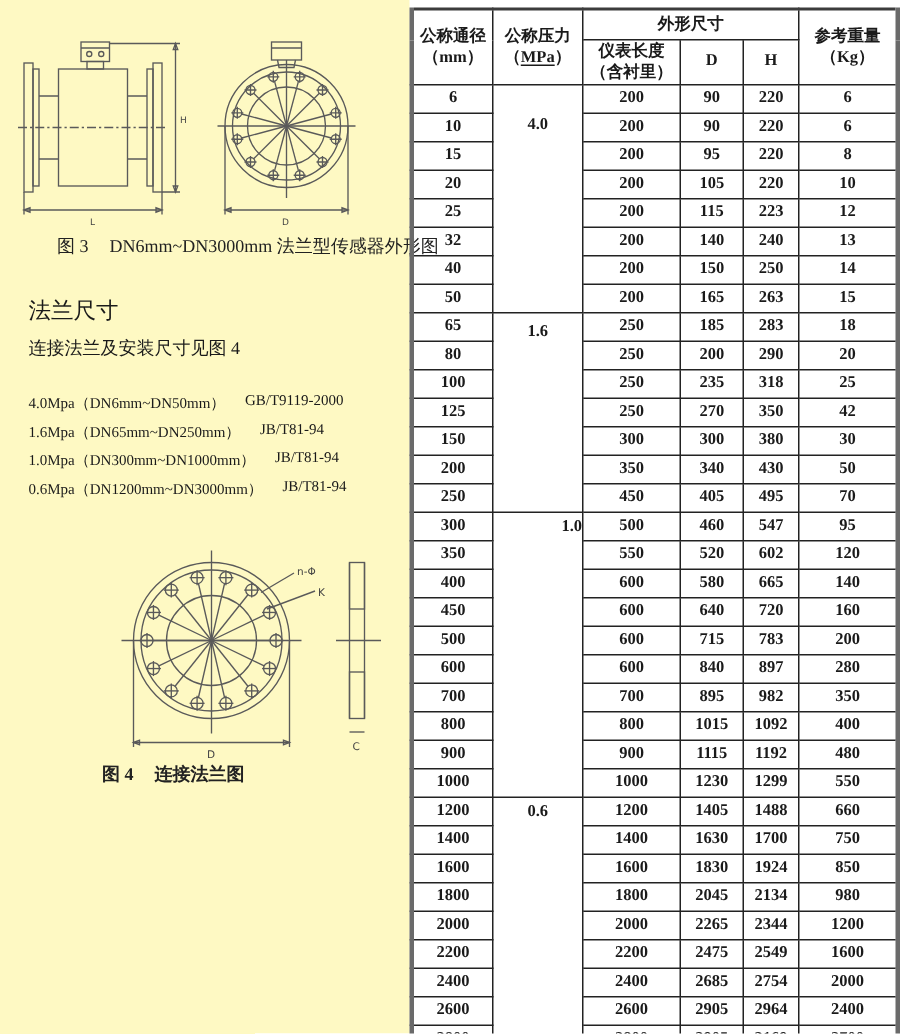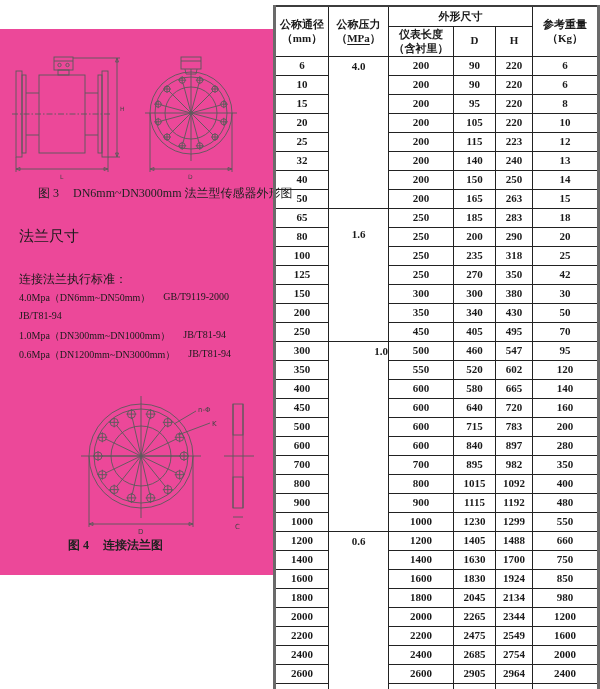--- a/index.html
+++ b/index.html
@@ -2,21 +2,21 @@
 <html><head>
 <meta charset="utf-8">
 <style>
   html,body{margin:0;padding:0;}
   body{
     width:600px;height:689px;position:relative;background:#ffffff;
     font-family:"Liberation Serif","DejaVu Serif",serif;color:#1a1a1a;
     overflow:hidden;
   }
   
-  .left-pane{position:absolute;left:0;top:0;width:273px;height:546px;background:#ec4899;margin-top:29px;}
+  .left-pane{position:absolute;left:0;top:0;width:273px;height:689px;background:#fef9c3;}
   svg{display:block;}
   svg line,svg rect,svg circle,svg path,svg polyline{stroke:#5a5a5a;stroke-width:0.9;fill:none;}
   svg text{fill:#444;stroke:none;font-family:"DejaVu Sans",sans-serif;}
   .fig3-svg{position:absolute;left:12px;top:12px;}
   .fig4-svg{position:absolute;left:28px;top:348px;}
   .caption{position:absolute;font-size:12px;color:#222;white-space:nowrap;}
   .caption3{left:38px;top:156px;}
   .caption4{left:68px;top:508px;font-weight:bold;}
   .caption .cap-label{margin-right:14px;}
   .flange-heading{position:absolute;left:19px;top:198px;font-size:15px;font-weight:normal;}
@@ -163,27 +163,28 @@
       <path d="M220 128 l-4 -1.5 l0 3 z" fill="#5a5a5a"></path>
       <text x="176" y="138" font-size="6">D</text>
     </g>
   </svg>
 
   <div class="caption caption3">
     <span class="cap-label">图 3</span><span>DN6mm~DN3000mm 法兰型传感器外形图</span>
   </div>
 
   <div class="flange-heading">法兰尺寸</div>
-  <div class="flange-line fl-2">连接法兰执行标准：</div>
+  <div class="flange-line fl-1">连接法兰及安装尺寸见图 4</div>
 
   <div class="std-line std-0">
     <span>4.0Mpa（DN6mm~DN50mm）</span>
     <span>GB/T9119-2000</span>
   </div>
   <div class="std-line std-1">
+    <span>1.6Mpa（DN65mm~DN250mm）</span>
     <span>JB/T81-94</span>
   </div>
   <div class="std-line std-2">
     <span>1.0Mpa（DN300mm~DN1000mm）</span>
     <span>JB/T81-94</span>
   </div>
   <div class="std-line std-3">
     <span>0.6Mpa（DN1200mm~DN3000mm）</span>
     <span>JB/T81-94</span>
   </div>
@@ -319,21 +320,21 @@
         <div>仪表长度</div>
         <div>（含衬里）</div>
       </th>
       <th>D</th>
       <th>H</th>
     </tr>
   </thead>
   <tbody>
       <tr>
         <td>6</td>
-        <td rowspan="8" style="vertical-align: top; padding-top: 3px;">4.0</td>
+        <td rowspan="8" style="vertical-align: top; padding-top: 20px;">4.0</td>
         <td>200</td>
         <td>90</td>
         <td>220</td>
         <td>6</td>
       </tr>
       <tr>
         <td>10</td>
         <td>200</td>
         <td>90</td>
         <td>220</td>
@@ -376,21 +377,21 @@
       </tr>
       <tr>
         <td>50</td>
         <td>200</td>
         <td>165</td>
         <td>263</td>
         <td>15</td>
       </tr>
       <tr>
         <td>65</td>
-        <td rowspan="7" style="vertical-align: top; padding-top: 19px;">1.6</td>
+        <td rowspan="7" style="vertical-align: top; padding-top: 6px;">1.6</td>
         <td>250</td>
         <td>185</td>
         <td>283</td>
         <td>18</td>
       </tr>
       <tr>
         <td>80</td>
         <td>250</td>
         <td>200</td>
         <td>290</td>

